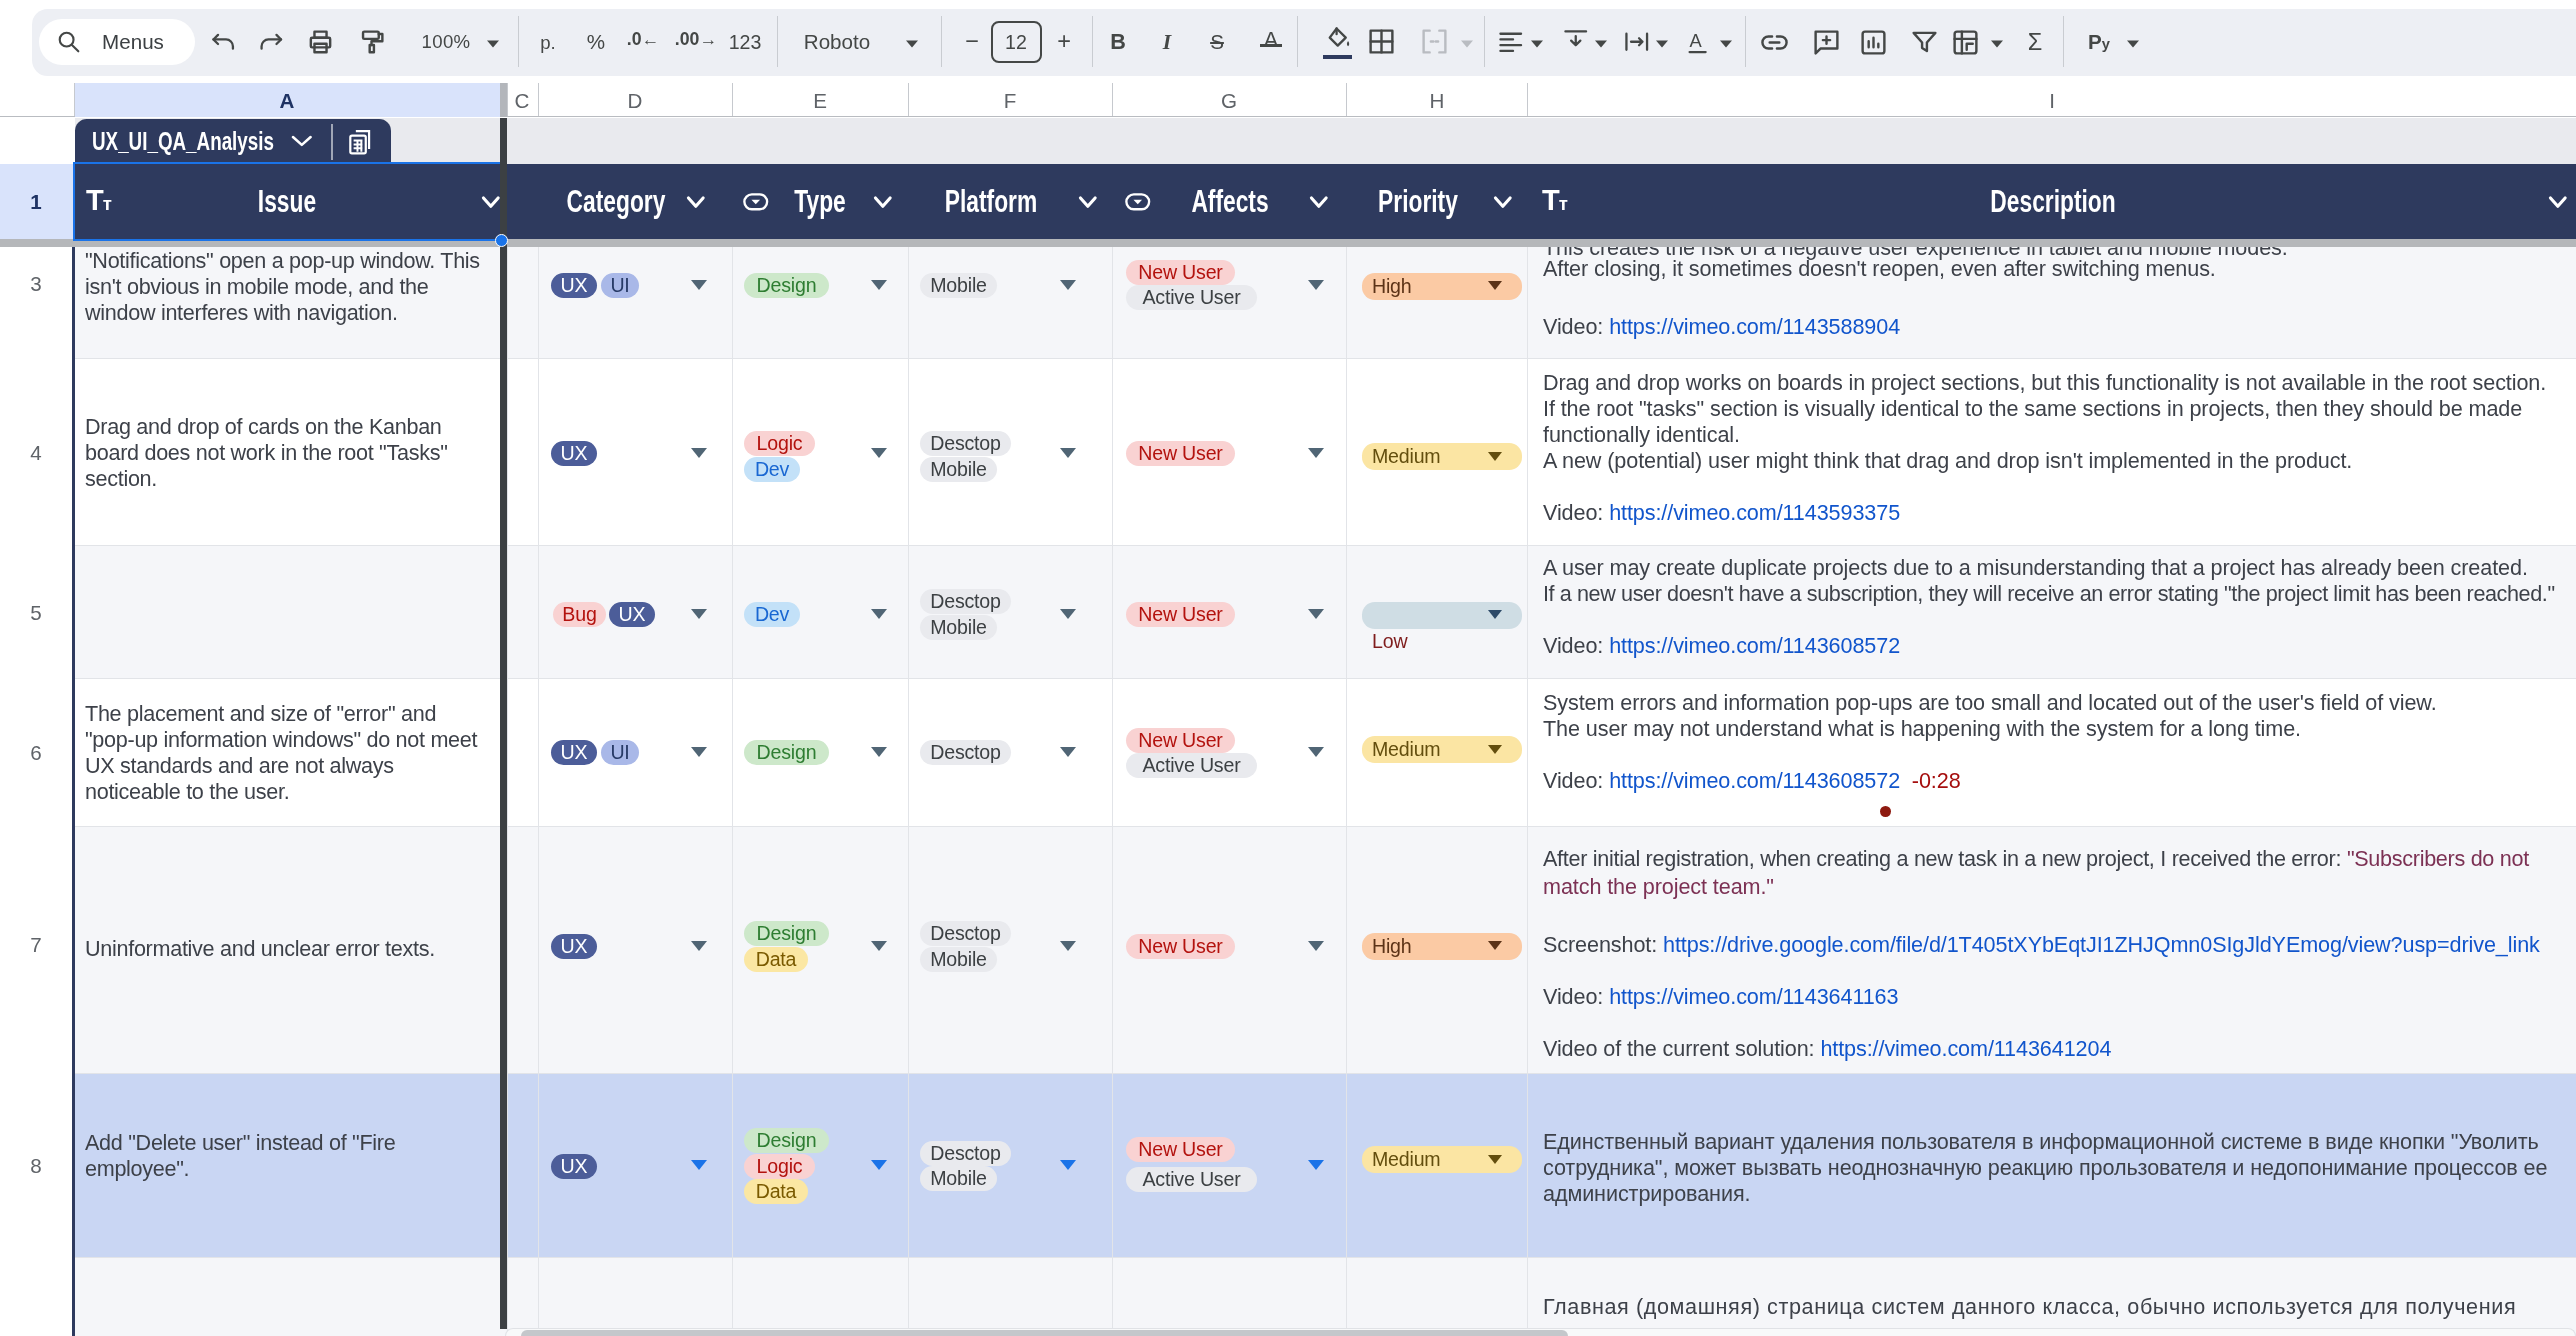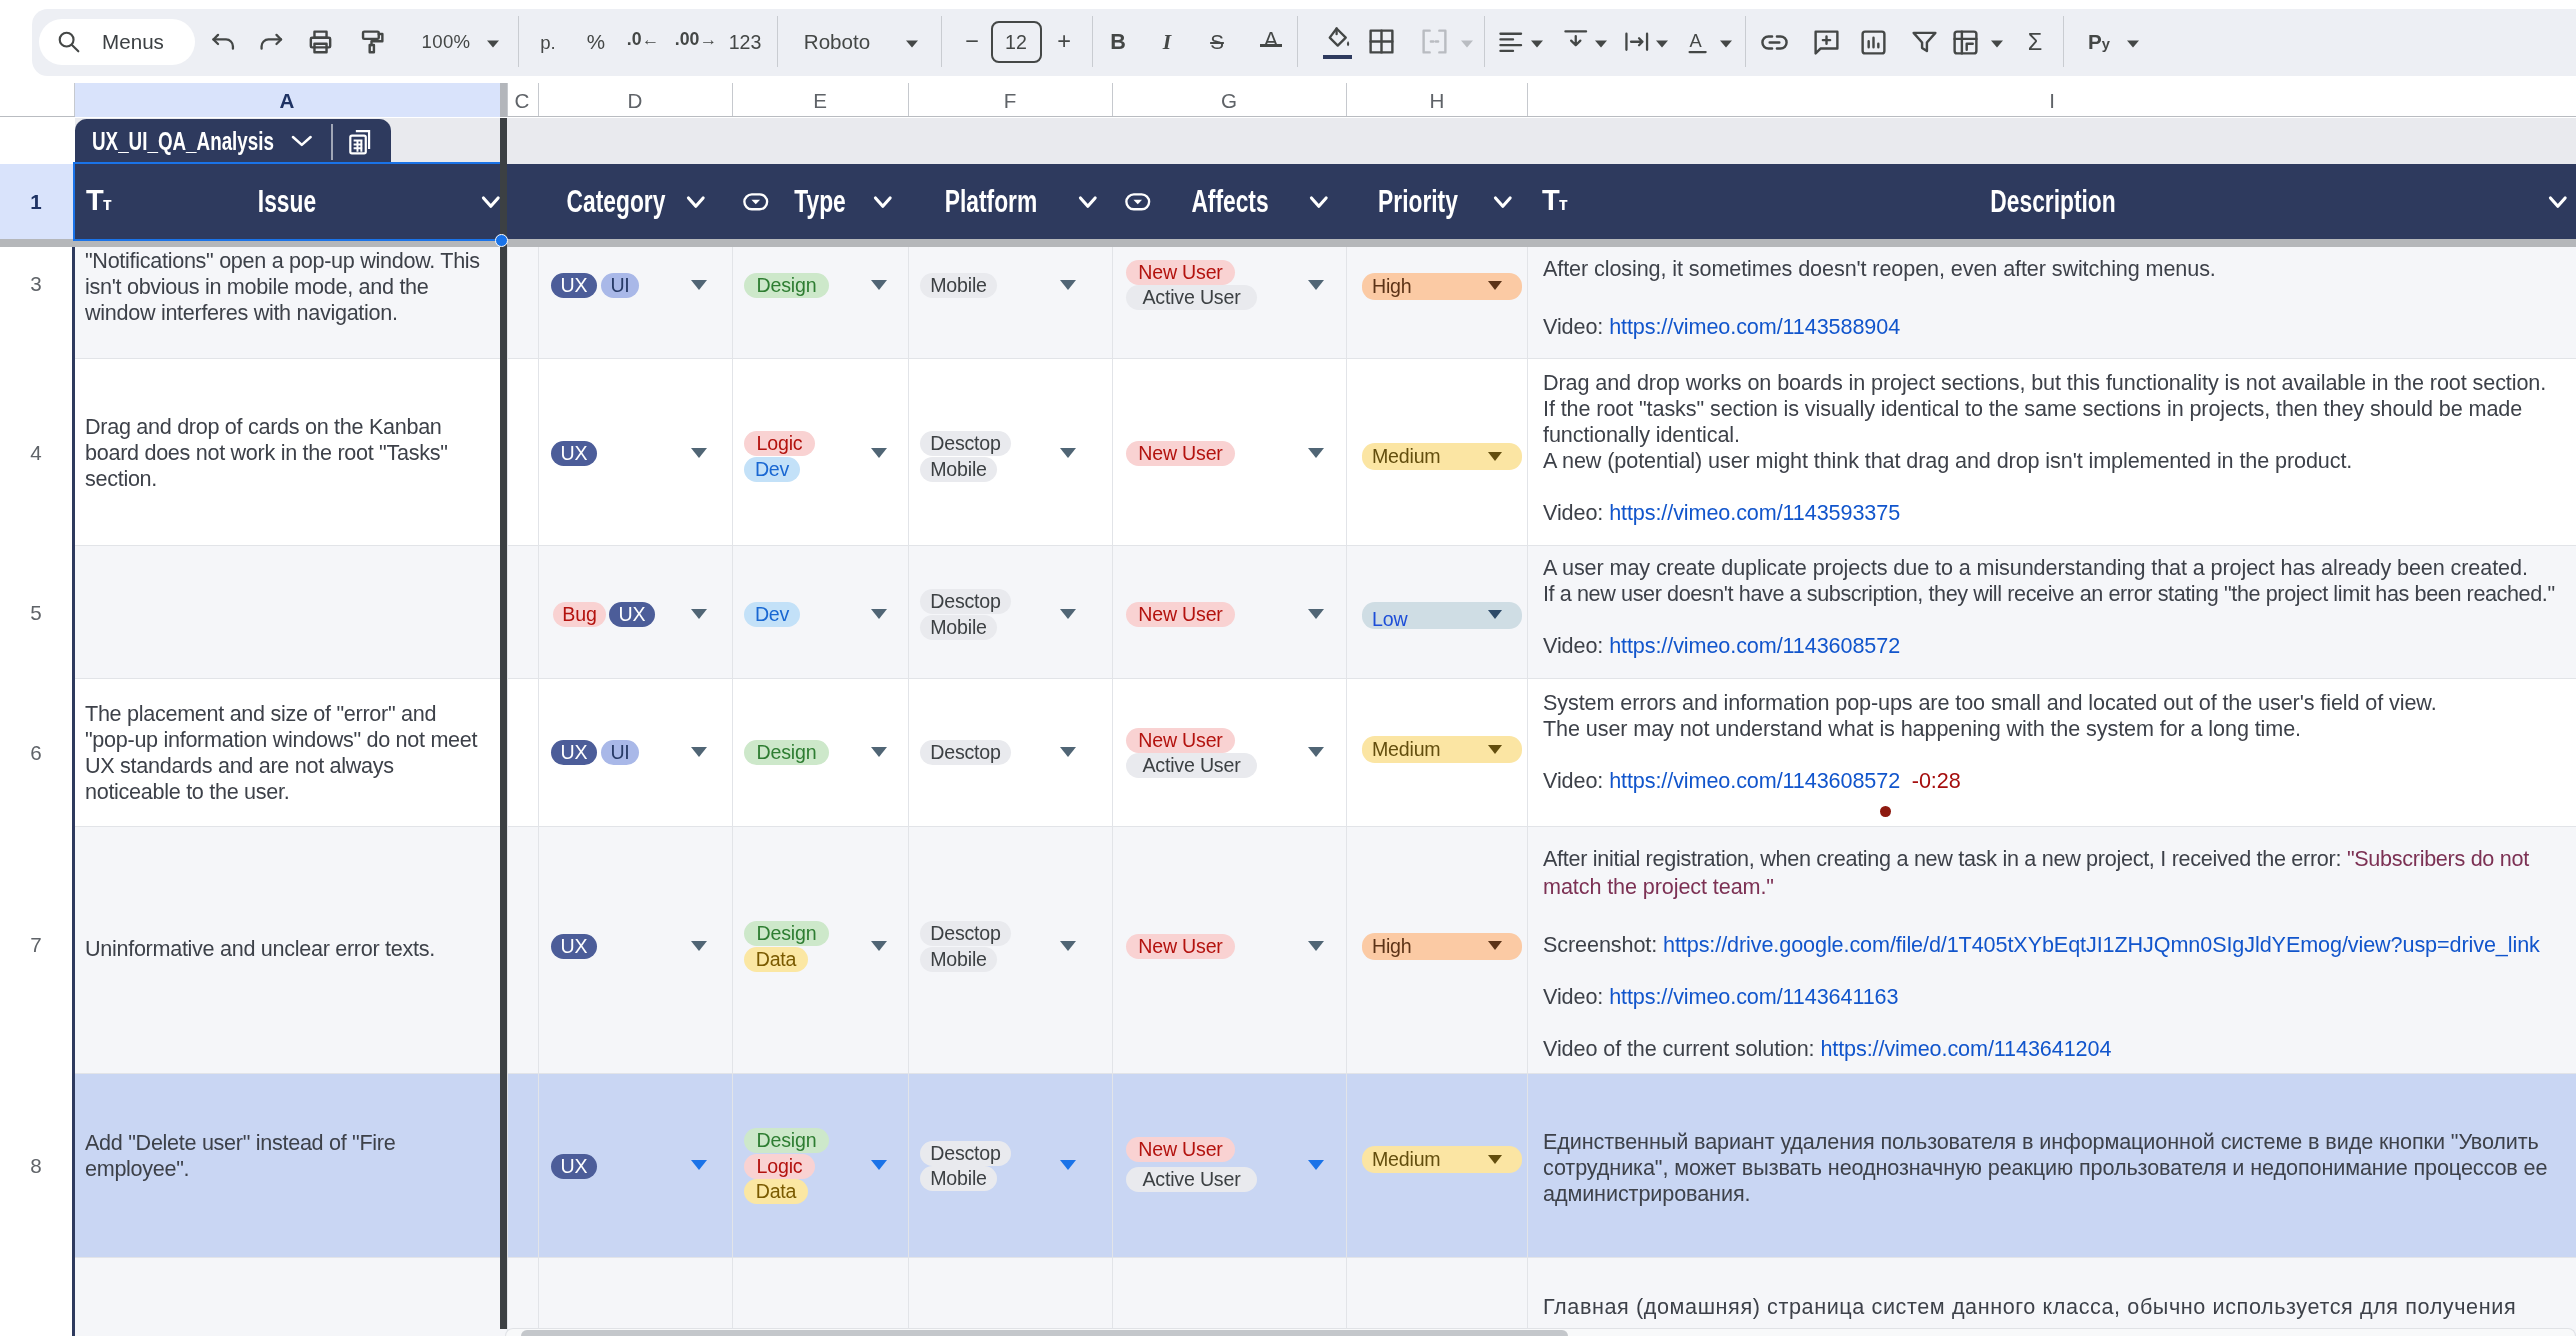--- a/index.html
+++ b/index.html
@@ -232,20 +232,21 @@
 <div class="abs" style="left:920px;top:273px;width:77px;height:24.5px;display:flex;align-items:center;justify-content:center;font-size:19.6px;color:#3c4043;letter-spacing:-0.2px;">Mobile</div>
 <div class="tri" style="left:1060px;top:280px"></div>
 <div class="chip" style="left:1126px;top:260px;width:109px;background:#f9d2d2;color:#b3120e;height:24.5px"></div>
 <div class="abs" style="left:1126px;top:260px;width:109px;height:24.5px;display:flex;align-items:center;justify-content:center;font-size:19.6px;color:#b3120e;letter-spacing:-0.2px;">New User</div>
 <div class="chip" style="left:1126px;top:285px;width:131px;background:#e9eaee;color:#3c4043;height:24.5px"></div>
 <div class="abs" style="left:1126px;top:285px;width:131px;height:24.5px;display:flex;align-items:center;justify-content:center;font-size:19.6px;color:#3c4043;letter-spacing:-0.2px;">Active User</div>
 <div class="tri" style="left:1308px;top:280px"></div>
 <div class="chip" style="left:1362px;top:273px;width:160px;height:26.5px;background:#fbcaa4"></div>
 <div class="abs" style="left:1372px;top:273px;height:26.5px;display:flex;align-items:center;font-size:19.6px;letter-spacing:-0.2px;color:#5c3317">High</div>
 <div class="abs" style="left:1488px;top:281px;width:0;height:0;border-left:7.8px solid transparent;border-right:7.8px solid transparent;border-top:9.8px solid #5c3317"></div>
+<div class="dline" style="left:1543px;top:235px">This creates the risk of a negative user experience in tablet and mobile modes.</div>
 <div class="dline" style="left:1543px;top:256px">After closing, it sometimes doesn't reopen, even after switching menus.</div>
 <div class="dline" style="left:1543px;top:314px">Video: <a class="lk">https://vimeo.com/1143588904</a></div>
 <div class="celltext" style="left:85px;top:414px">Drag and drop of cards on the Kanban
 board does not work in the root "Tasks"
 section.</div>
 <div class="chip" style="left:551px;top:441px;width:46px;background:#4c5d99;color:#ffffff;height:24.5px"></div>
 <div class="abs" style="left:551px;top:441px;width:46px;height:24.5px;display:flex;align-items:center;justify-content:center;font-size:19.6px;color:#ffffff;letter-spacing:-0.2px;">UX</div>
 <div class="tri" style="left:691px;top:448px"></div>
 <div class="chip" style="left:744px;top:431px;width:71px;background:#f9d2d2;color:#b3120e;height:24.5px"></div>
 <div class="abs" style="left:744px;top:431px;width:71px;height:24.5px;display:flex;align-items:center;justify-content:center;font-size:19.6px;color:#b3120e;letter-spacing:-0.2px;">Logic</div>
@@ -278,21 +279,21 @@
 <div class="tri" style="left:871px;top:609px"></div>
 <div class="chip" style="left:920px;top:589px;width:91px;background:#e9eaee;color:#3c4043;height:24.5px"></div>
 <div class="abs" style="left:920px;top:589px;width:91px;height:24.5px;display:flex;align-items:center;justify-content:center;font-size:19.6px;color:#3c4043;letter-spacing:-0.2px;">Desctop</div>
 <div class="chip" style="left:920px;top:615px;width:77px;background:#e9eaee;color:#3c4043;height:24.5px"></div>
 <div class="abs" style="left:920px;top:615px;width:77px;height:24.5px;display:flex;align-items:center;justify-content:center;font-size:19.6px;color:#3c4043;letter-spacing:-0.2px;">Mobile</div>
 <div class="tri" style="left:1060px;top:609px"></div>
 <div class="chip" style="left:1126px;top:602px;width:109px;background:#f9d2d2;color:#b3120e;height:24.5px"></div>
 <div class="abs" style="left:1126px;top:602px;width:109px;height:24.5px;display:flex;align-items:center;justify-content:center;font-size:19.6px;color:#b3120e;letter-spacing:-0.2px;">New User</div>
 <div class="tri" style="left:1308px;top:609px"></div>
 <div class="chip" style="left:1362px;top:602px;width:160px;height:26.5px;background:#cfdde4"></div>
-<div class="abs" style="left:1372px;top:608px;height:22px;display:flex;align-items:center;font-size:19.6px;letter-spacing:-0.2px;color:#1d4ed8">Low</div>
+<div class="abs" style="left:1372px;top:630px;height:22px;display:flex;align-items:center;font-size:19.6px;letter-spacing:-0.2px;color:#7f1d1d">Low</div>
 <div class="abs" style="left:1488px;top:610px;width:0;height:0;border-left:7.8px solid transparent;border-right:7.8px solid transparent;border-top:9.8px solid #2d4a68"></div>
 <div class="dline" style="left:1543px;top:555px">A user may create duplicate projects due to a misunderstanding that a project has already been created.</div>
 <div class="dline" style="left:1543px;top:581px"><span style="letter-spacing:-0.4px">If a new user doesn't have a subscription, they will receive an error stating "the project limit has been reached."</span></div>
 <div class="dline" style="left:1543px;top:633px">Video: <a class="lk">https://vimeo.com/1143608572</a></div>
 <div class="celltext" style="left:85px;top:701px">The placement and size of "error" and
 "pop-up information windows" do not meet
 UX standards and are not always
 noticeable to the user.</div>
 <div class="chip" style="left:551px;top:740px;width:46px;background:#4c5d99;color:#ffffff;height:24.5px"></div>
 <div class="abs" style="left:551px;top:740px;width:46px;height:24.5px;display:flex;align-items:center;justify-content:center;font-size:19.6px;color:#ffffff;letter-spacing:-0.2px;">UX</div>

